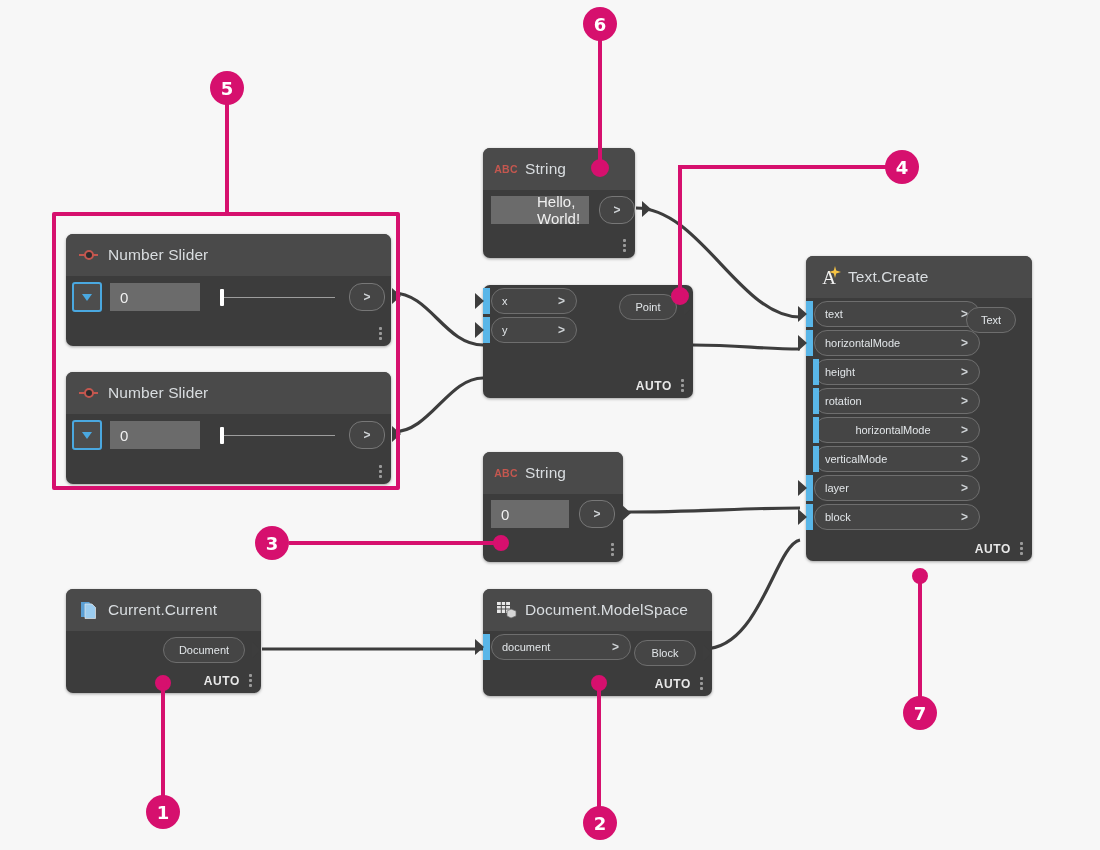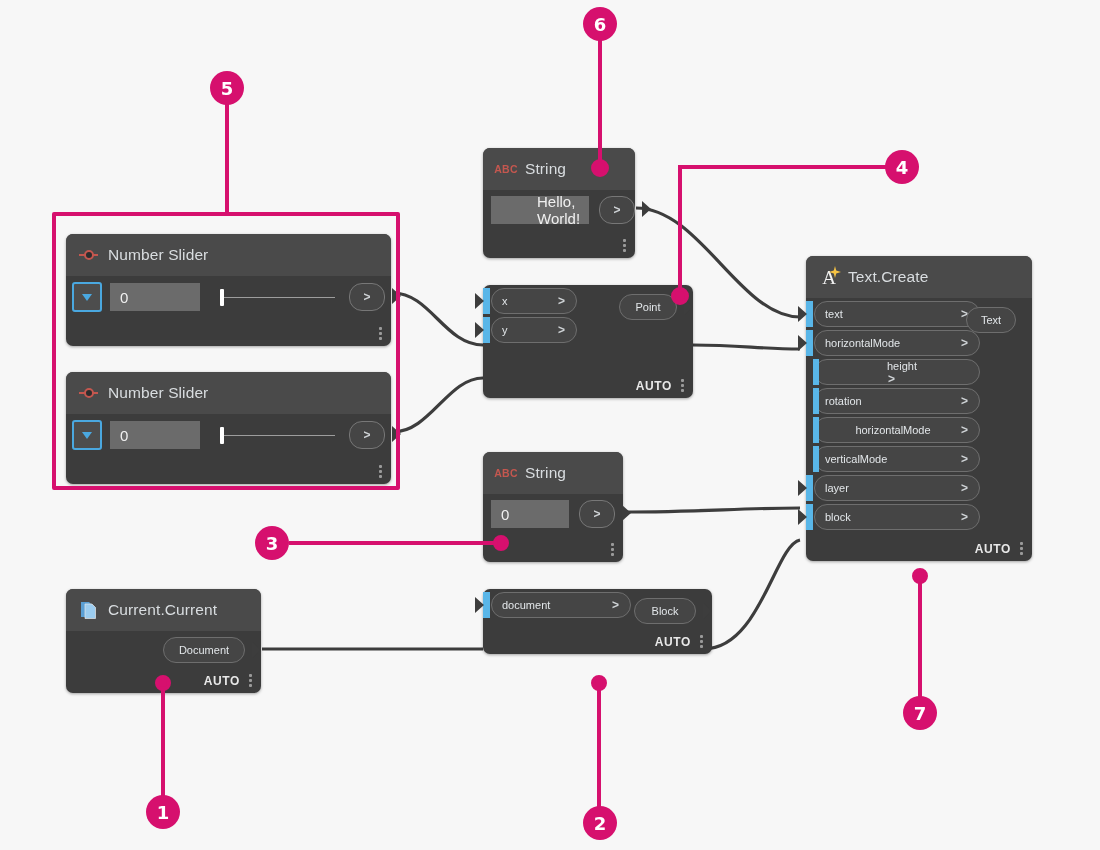--- a/index.html
+++ b/index.html
@@ -174,21 +174,21 @@
         <span class="parrow"></span>
         <span class="pname">text</span>
         <span class="chev">&gt;</span>
       </div>
       <div class="port" style="width:166px;">
         <span class="pmark"></span>
         <span class="parrow"></span>
         <span class="pname">horizontalMode</span>
         <span class="chev">&gt;</span>
       </div>
-      <div class="port" style="width:166px;flex-direction:column;">
+      <div class="port" style="width:166px;">
         <span class="pmark2"></span>
         <span class="pname">height</span>
         <span class="chev">&gt;</span>
       </div>
       <div class="port" style="width:166px;">
         <span class="pmark2"></span>
         <span class="pname">rotation</span>
         <span class="chev">&gt;</span>
       </div>
       <div class="port" style="width:166px;text-align:center;">
@@ -342,20 +342,35 @@
       <span class="auto">AUTO</span>
       <span class="dots">
           <i></i>
           <i></i>
           <i></i>
         </span>
     </div>
   </div>
 
   <div class="node" style="left:483px;top:589px;width:229px;">
+    <div class="hdr">
+      <span class="nicon">
+        <svg width="21" height="20" viewBox="0 0 21 20">
+          <rect x="1" y="2" width="13" height="11" fill="#e8e8e8"></rect>
+          <g stroke="#4a4a4a" stroke-width="1">
+            <line x1="1" y1="5.5" x2="14" y2="5.5"></line>
+              <line x1="1" y1="9" x2="14" y2="9"></line>
+            <line x1="5.3" y1="2" x2="5.3" y2="13"></line>
+              <line x1="9.6" y1="2" x2="9.6" y2="13"></line>
+          </g>
+          <path d="M11 11 l4-2 l5 2 v5 l-5 2 l-4-2 z" fill="#d6d6d6" stroke="#6a6a6a" stroke-width=".7"></path>
+        </svg>
+      </span>
+      <span class="title">Document.ModelSpace</span>
+    </div>
     <div class="body" style="min-height:34px;">
       <div class="port" style="width:140px;">
         <span class="pmark"></span>
         <span class="parrow"></span>
         <span class="pname">document</span>
         <span class="chev">&gt;</span>
       </div>
       <div class="port out" style="position:absolute;right:8px;top:3px;width:62px;">
         <span class="pname">Block</span>
         <span class="parrow r"></span>

